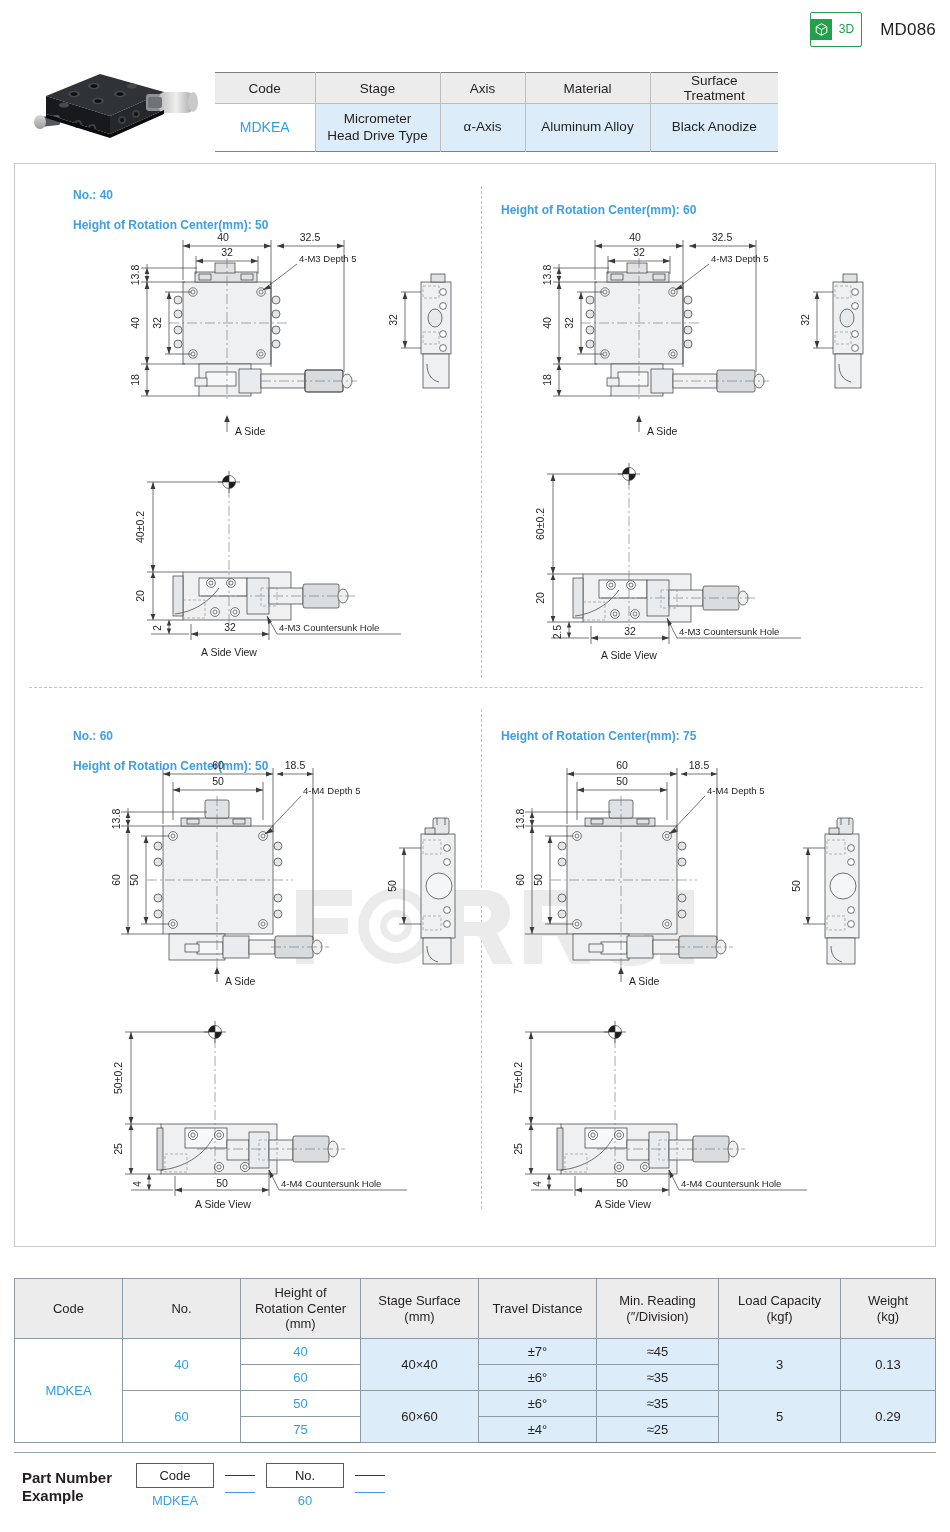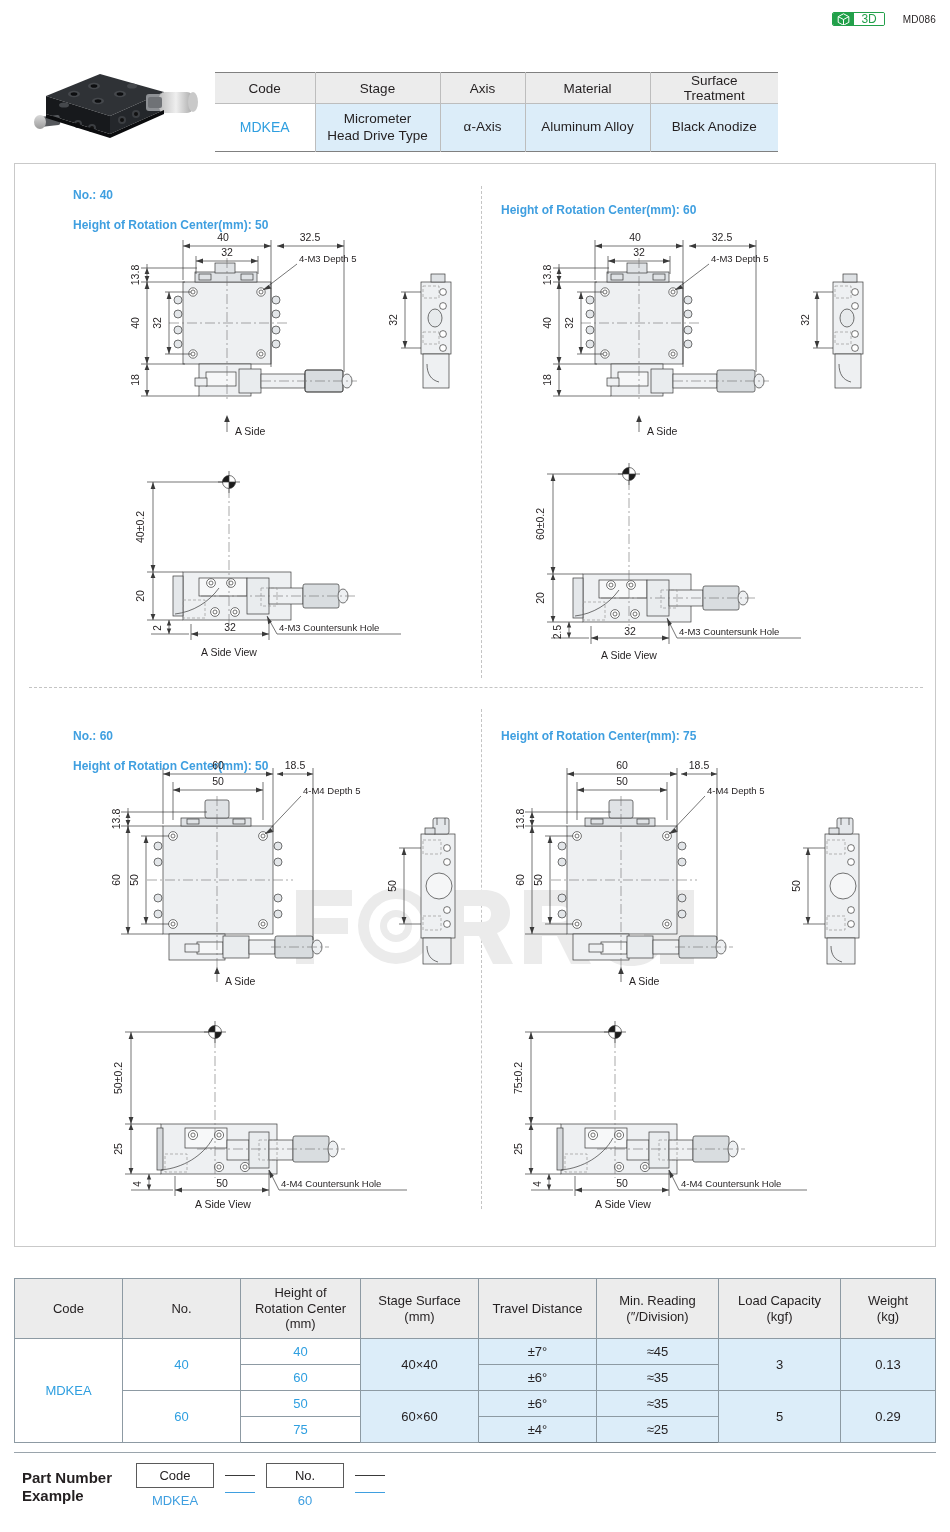--- a/index.html
+++ b/index.html
@@ -14,32 +14,32 @@
   }
 
   
   .header {
     position:absolute; top:12px; right:14px;
     display:flex; align-items:center; gap:18px;
   }
   .badge3d {
     display:flex; align-items:center;
     border:1px solid #22a04a; border-radius:2px;
-    height:14px; overflow:hidden;
+    height:35px; overflow:hidden;
   }
   .badge3d .cube {
     width:21px; height:21px; background:#22a04a;
     display:flex; align-items:center; justify-content:center;
   }
   .badge3d .cube svg { display:block; }
   .badge3d .lbl {
     color:#22a04a; font-size:12px; padding:0 7px;
     line-height:19px; background:#fff; font-weight:400;
   }
-  .pagecode { font-size:10px; color:#231f20; letter-spacing:.2px; }
+  .pagecode { font-size:17px; color:#231f20; letter-spacing:.2px; }
 
   
   .topwrap { position:absolute; top:60px; left:0; width:950px; height:95px; }
   .prodimg { position:absolute; left:28px; top:4px; width:180px; height:88px; }
   .topinfo {
     position:absolute; left:215px; top:12px;
     border-collapse:collapse; border-spacing:0;
   }
   .topinfo th, .topinfo td {
     border-right:1px solid #bdbdbd;

